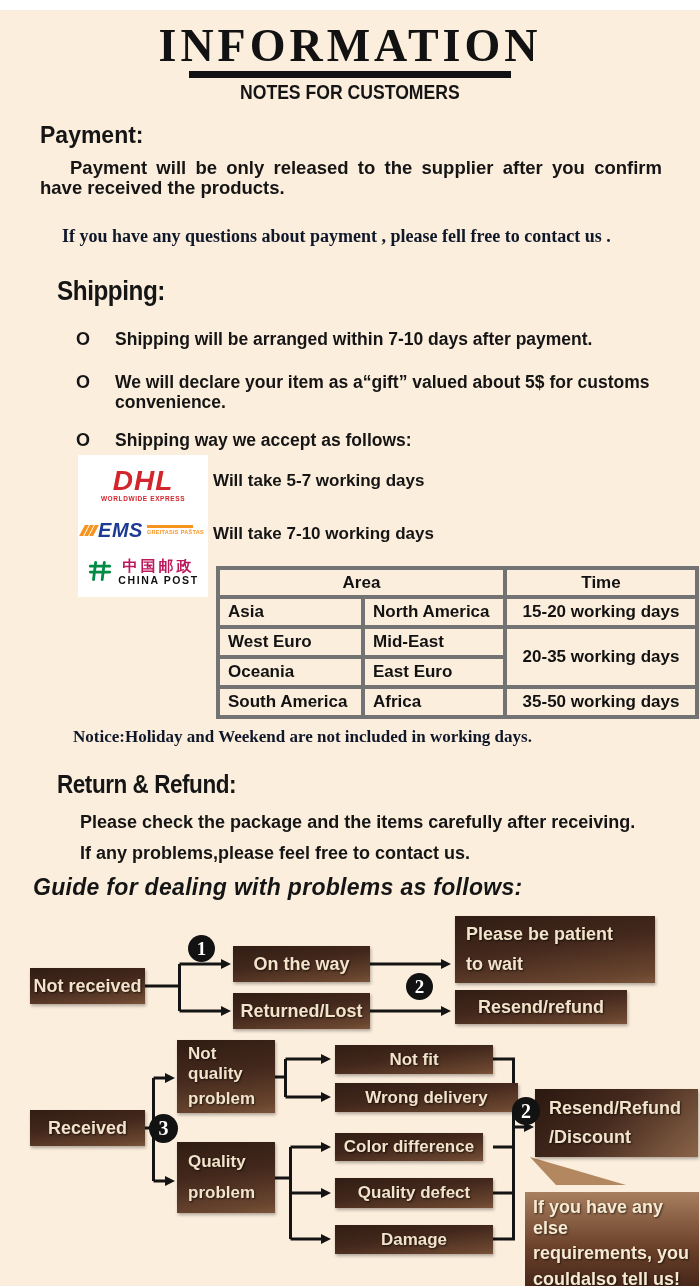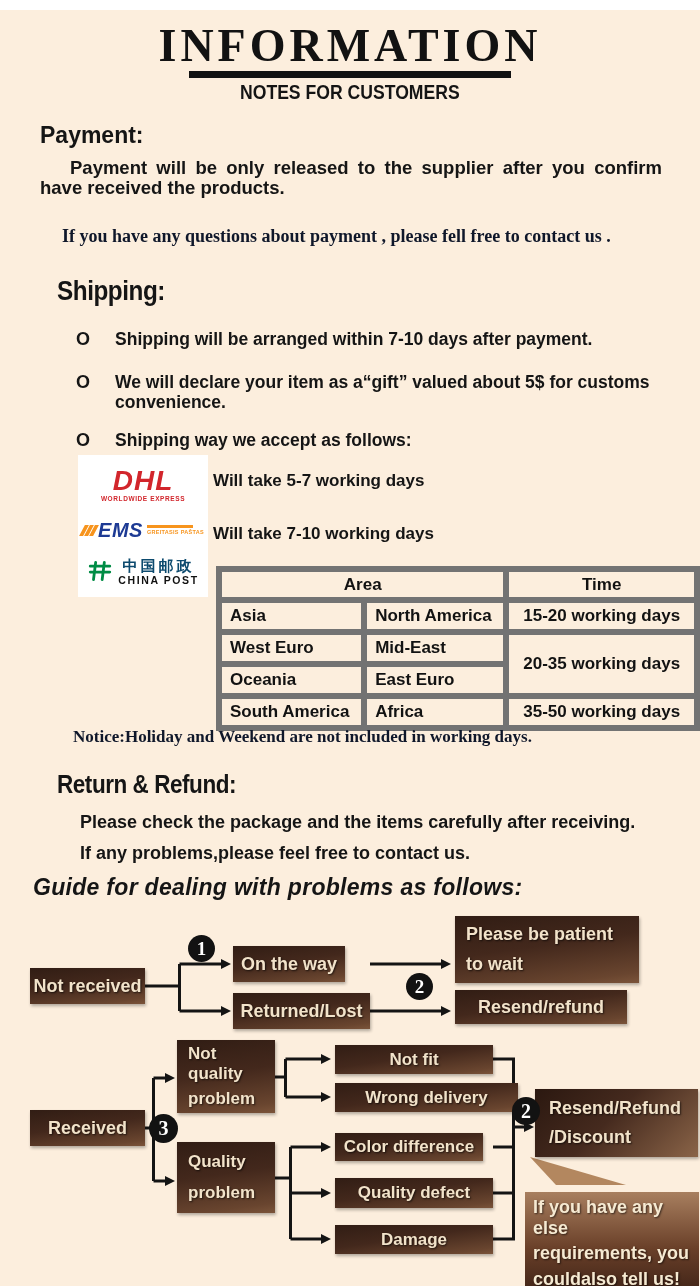--- a/index.html
+++ b/index.html
@@ -38,29 +38,29 @@
   .dhl-cap{color:#d2262c;font-weight:bold;font-size:6.5px;letter-spacing:.6px;margin-top:1px;}
   .ems{display:flex;align-items:center;gap:2px;}
   .ems-chev{display:flex;gap:1px;}
   .ems-chev i{display:block;width:4px;height:11px;background:#f7941d;transform:skewX(-28deg);}
   .ems-text{color:#1d3a94;font-weight:bold;font-style:italic;font-size:20px;letter-spacing:.5px;}
   .ems-right{display:flex;flex-direction:column;margin-left:2px;}
   .ems-bar{width:46px;height:3px;background:#f7941d;margin-bottom:1px;}
   .ems-cap{color:#f7941d;font-weight:bold;font-size:5.5px;letter-spacing:.3px;}
   .cpost{display:flex;align-items:center;gap:5px;}
   .cpost-txt{display:flex;flex-direction:column;align-items:center;line-height:1;}
-  .cpost-cn{font-weight:bold;font-size:15px;letter-spacing:3px;color:#0c4a6e;}
+  .cpost-cn{font-weight:bold;font-size:15px;letter-spacing:3px;color:#be185d;}
   .cpost-en{font-weight:bold;font-size:10.5px;letter-spacing:1.6px;color:#111;margin-top:2px;}
 
   .carrier-note{position:absolute;left:213px;font-size:17px;font-weight:bold;}
 
   
   .ship-table{position:absolute;left:216px;top:566px;border-collapse:collapse;
               font-size:17px;font-weight:bold;color:#121212;}
-  .ship-table td{border:6px solid #737373;padding:0 8px;height:26px;}
+  .ship-table td{border:4px solid #737373;padding:0 8px;height:26px;}
   .ship-table .c1{width:125px;}
   .ship-table .c2{width:122px;}
   .ship-table .c3{width:172px;text-align:center;}
   .ship-table .hd{text-align:center;height:25px;}
 
   .ship-notice{position:absolute;left:73px;top:727px;font-size:17px;}
   .h-return{position:absolute;left:57px;top:770px;font-size:25px;}
   .ret-line{position:absolute;left:80px;font-size:18px;font-weight:bold;}
   .h-guide{position:absolute;left:33px;top:874px;font-size:23px;font-weight:bold;font-style:italic;
            letter-spacing:.3px;}
@@ -216,23 +216,23 @@
       <path d="M493 1147 H515"></path>
       <path d="M493 1193 H515"></path>
       <path d="M493 1239 H515"></path>
       <path d="M513.5 1059 V1239"></path>
       <path d="M513.5 1127 H524" marker-end="url(#ah)"></path>
     </g>
     <polygon points="530,1157 626,1185 556,1185" fill="#b3875f"></polygon>
   </svg>
 
   <div class="node" style="left:30px;top:968px;width:115px;height:36px;">Not received</div>
-  <div class="node" style="left:233px;top:946px;width:112px;height:36px;">On the way</div>
+  <div class="node" style="left:233px;top:946px;width:137px;height:36px;">On the way</div>
   <div class="node" style="left:233px;top:993px;width:137px;height:36px;">Returned/Lost</div>
-  <div class="node multiline" style="left:455px;top:916px;width:184px;height:67px;">
+  <div class="node multiline" style="left:455px;top:916px;width:200px;height:67px;">
     <span>Please be patient</span>
     <span>to wait</span>
   </div>
   <div class="node" style="left:455px;top:990px;width:172px;height:34px;">Resend/refund</div>
 
   <div class="node" style="left:30px;top:1110px;width:115px;height:36px;">Received</div>
   <div class="node multiline" style="left:177px;top:1040px;width:98px;height:73px;font-size:17px;">
     <span>Not quality</span>
     <span>problem</span>
   </div>

